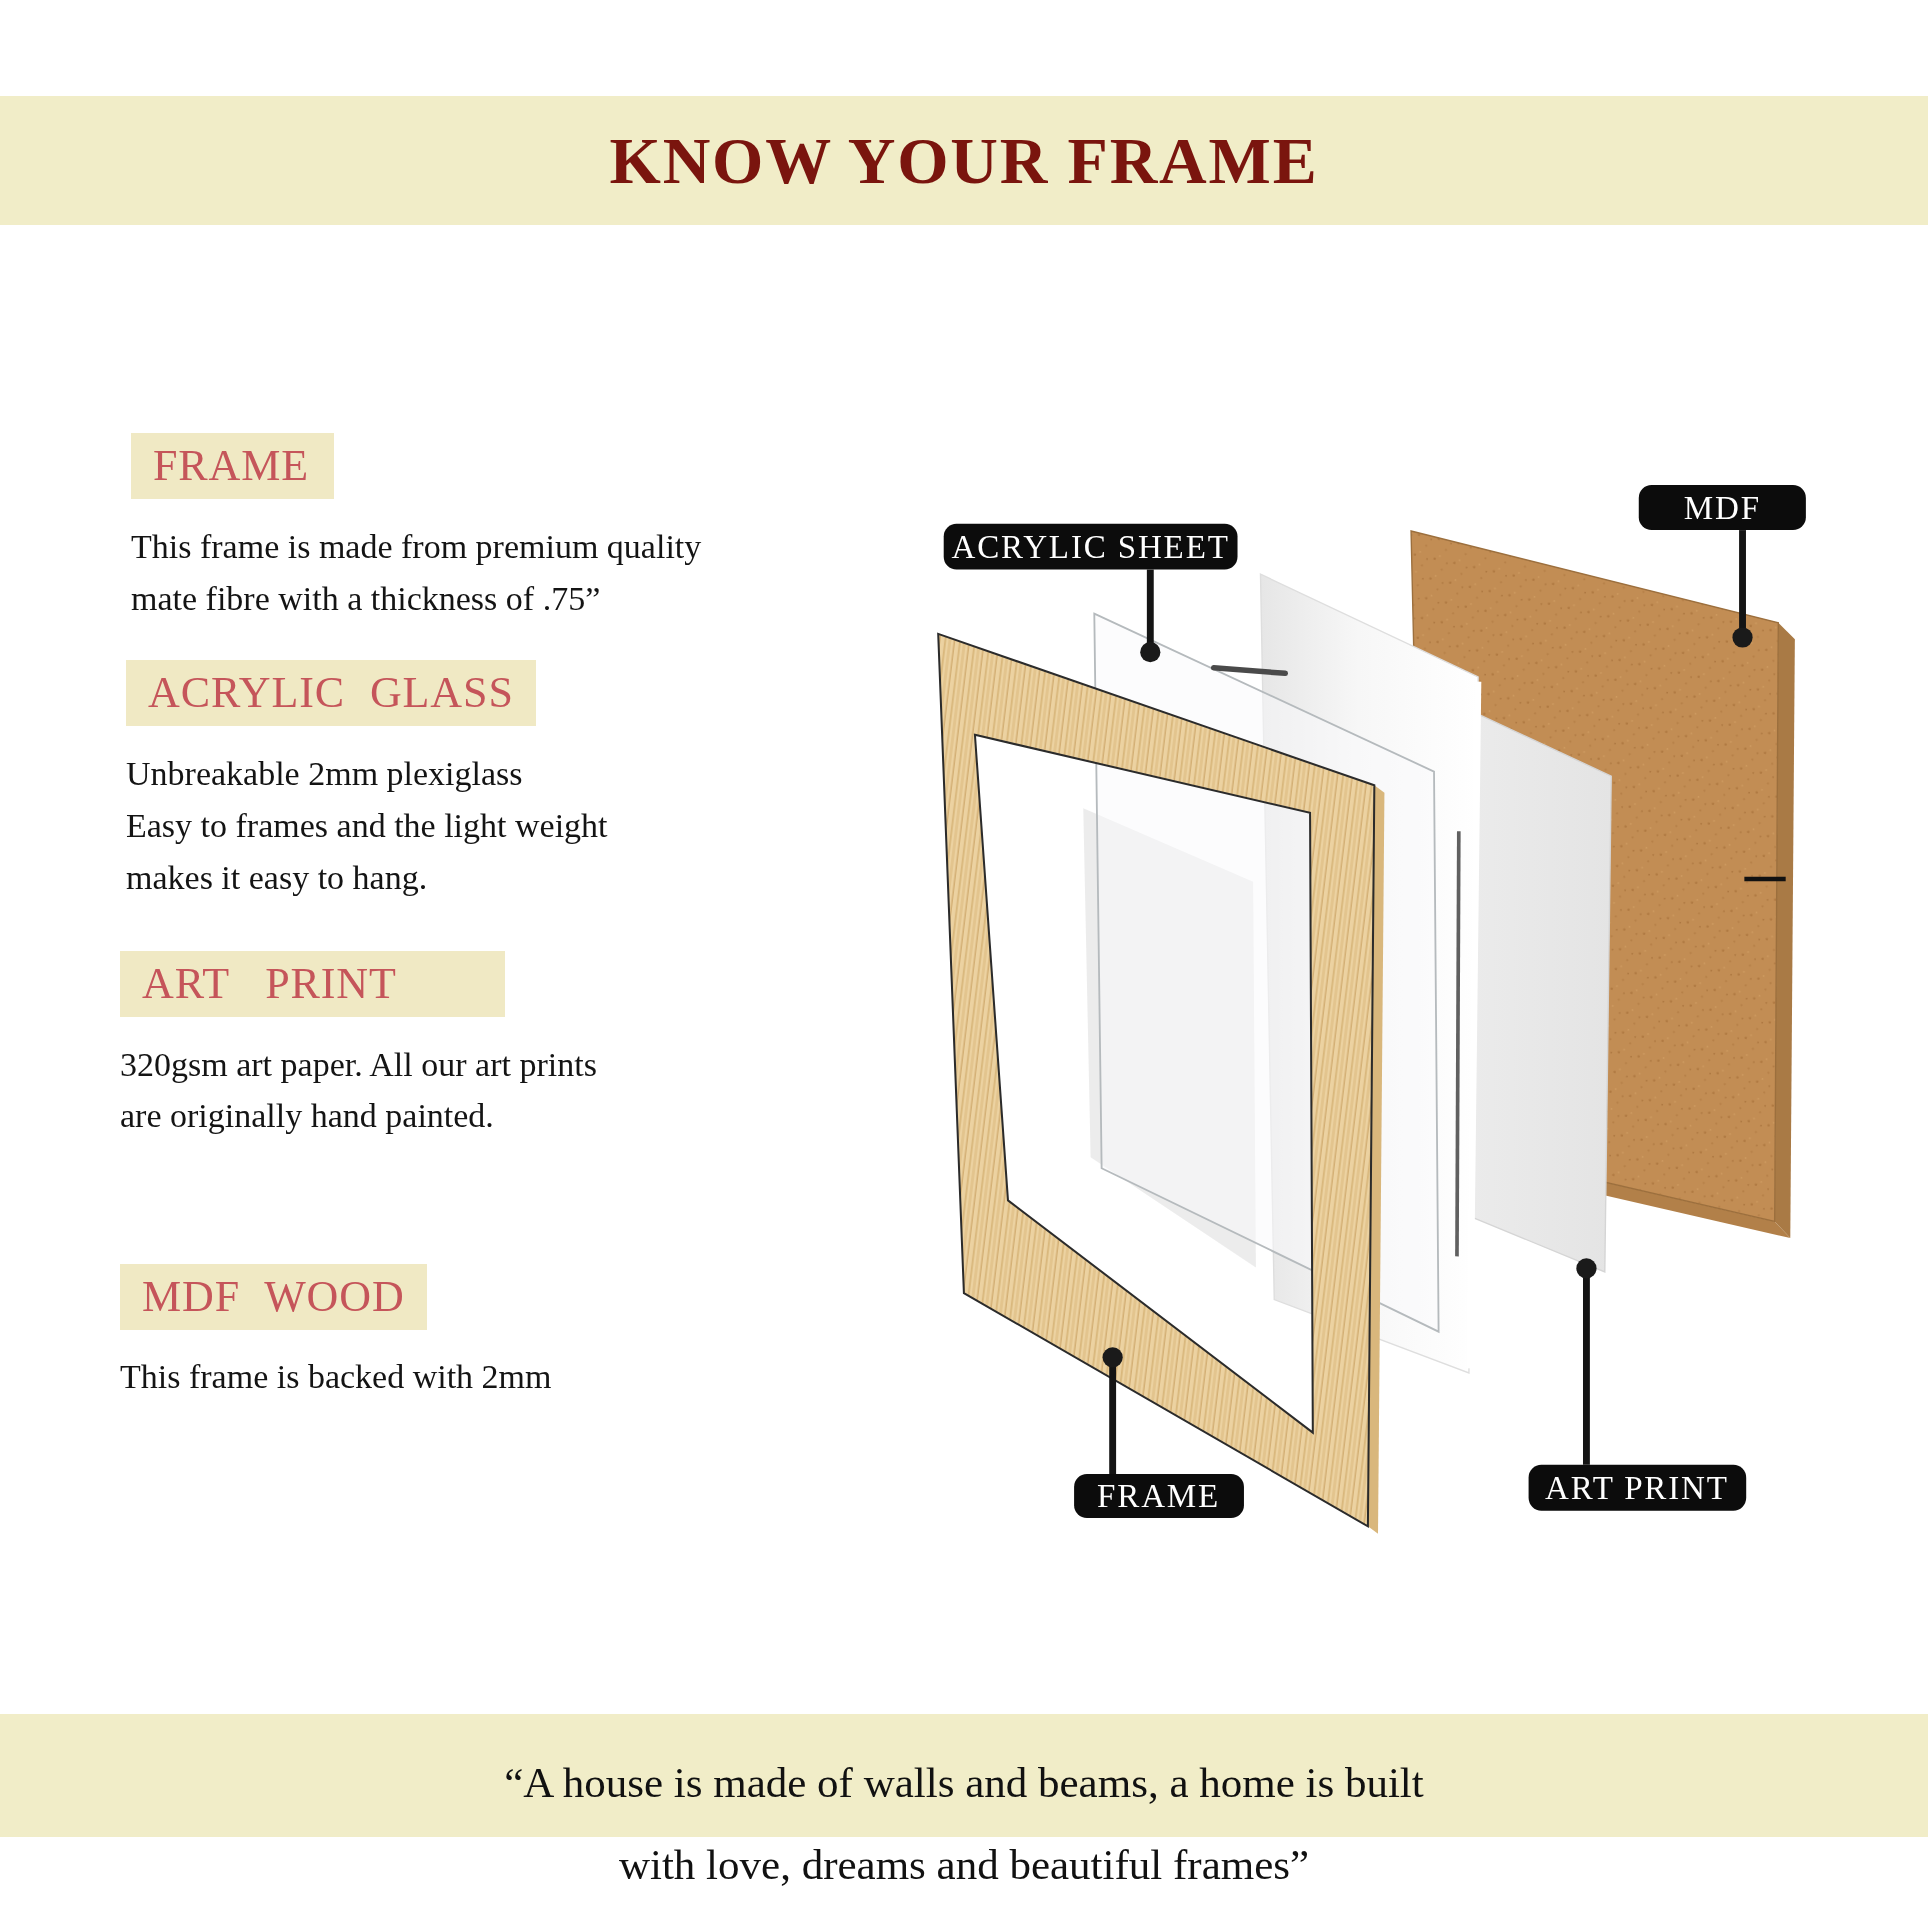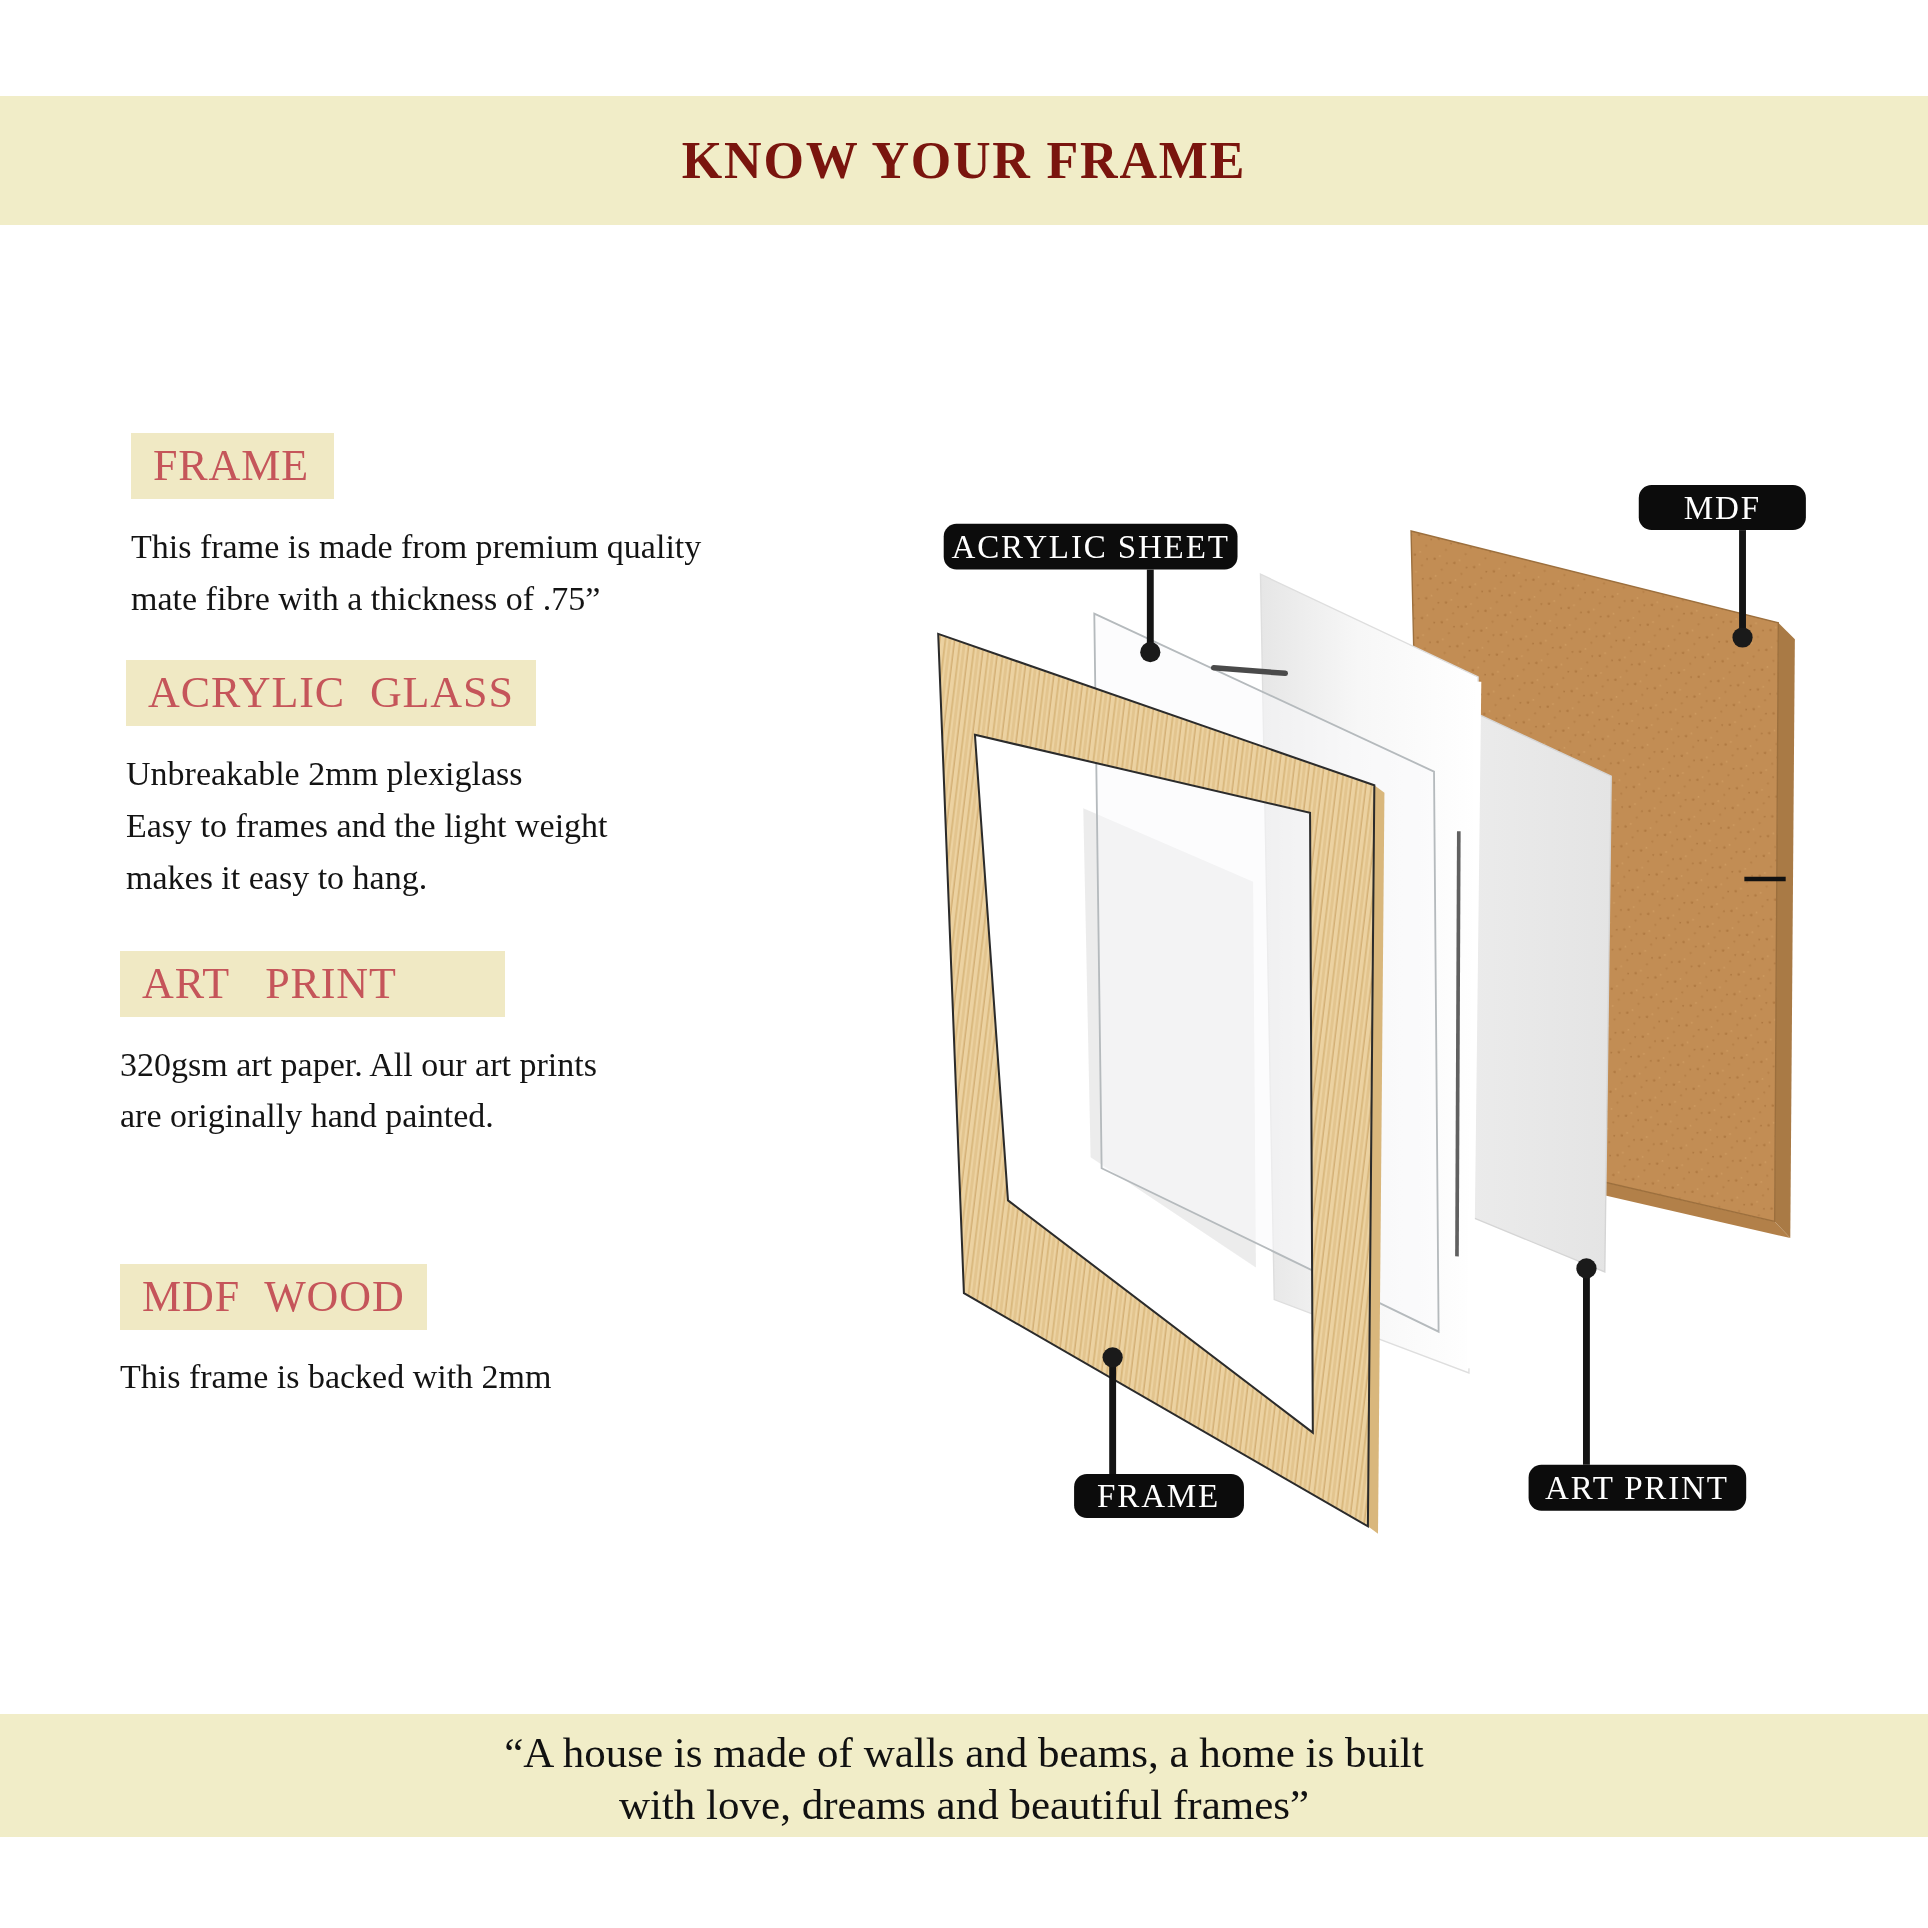--- a/index.html
+++ b/index.html
@@ -1,21 +1,21 @@
 <!DOCTYPE html>
 <html style="font-size:14.7px"><head>
 <meta charset="utf-8">
 <style>
   html,body{margin:0;padding:0;background:#ffffff;}
   #canvas{position:relative;width:1928px;height:1928px;background:#ffffff;overflow:hidden;
           font-family:"Liberation Serif", serif;color:#141414;}
 
   
   .header-band{position:absolute;left:0;top:96px;width:1928px;height:129px;background:#f1edc8;}
-  .page-title{width:100%;text-align:center;line-height:129px;font-size:52px;font-weight:bold;
+  .page-title{width:100%;text-align:center;line-height:129px;font-size:66px;font-weight:bold;
               letter-spacing:1.8px;color:#7a150e;}
 
   
   .sec{position:absolute;}
   .sec-heading{display:inline-block;background:#f0e9c4;color:#c5555a;font-size:44px;
                padding:7.3px 22px;letter-spacing:0.9px;word-spacing:13px;white-space:nowrap;}
   .sec-body{margin-top:22px;font-size:34px;line-height:52px;white-space:nowrap;color:#141414;}
   .sec1{left:131px;top:433px;}
   .sec1 .sec-heading{min-width:159px;}
   .sec2{left:126px;top:660px;}
@@ -26,21 +26,21 @@
   .sec4 .sec-heading{min-width:254px;text-align:center;}
   .sec3 .sec-body{line-height:51px;}
   .sec4 .sec-body{line-height:50px;}
 
   
   .diagram-svg{position:absolute;left:918px;top:473px;width:909px;height:1070px;}
   .badge-text{fill:#ffffff;font-family:"Liberation Serif", serif;font-size:36px;letter-spacing:2px;}
 
   
   .quote-band{position:absolute;left:0;top:1714px;width:1928px;height:123px;background:#f1edc8;}
-  .quote-line{text-align:center;font-size:43px;line-height:52px;color:#111111;}
+  .quote-line{text-align:center;font-size:43px;line-height:52px;color:#111111;margin-top:30px;}
   .quote-band .inner{padding-top:13px;}
 </style>
 </head>
 <body>
 
 <div id="canvas">
 
   <div class="header-band">
     <div class="page-title">KNOW YOUR FRAME</div>
   </div>

